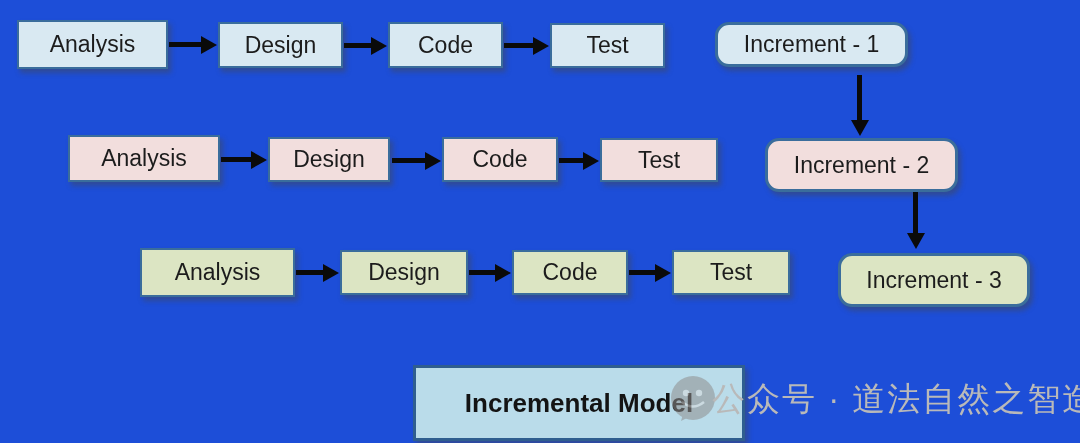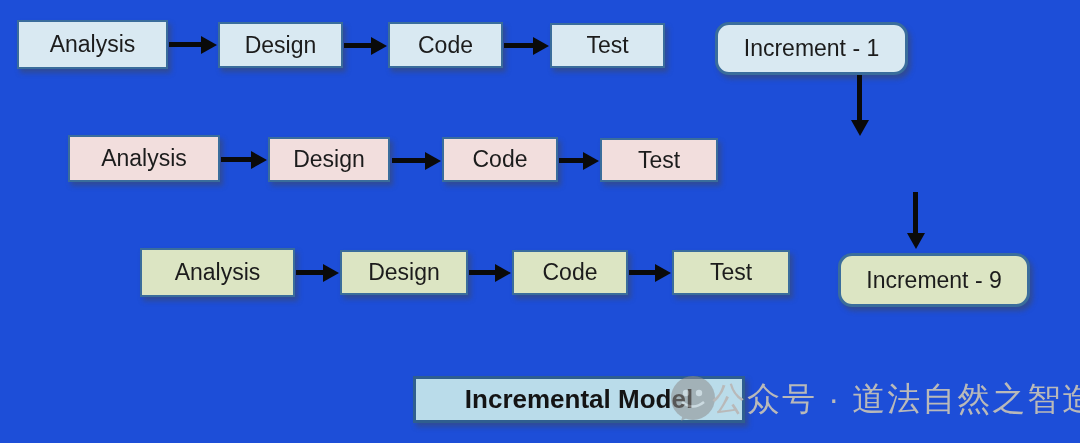--- a/index.html
+++ b/index.html
@@ -63,32 +63,31 @@
     left: 50%;
     transform: translateX(-50%);
     border-left: 9px solid transparent;
     border-right: 9px solid transparent;
     border-top: 16px solid var(--arrow, #000);
   }
   
   .titlebox {
     position: absolute;
     left: 413px; top: 365px;
-    width: 332px; height: 47px;
+    width: 332px; height: 76px;
     box-sizing: border-box;
     border: 3px solid #2f5e8f;
     background: var(--title-fill, #badcea);
     display: flex;
     align-items: center;
     justify-content: center;
     font-size: 26px;
     font-weight: bold;
     color: #141414;
     box-shadow: 3px 4px 5px rgba(70,70,70,0.45);
-    margin-top: 11px;
   }
   
   .wm-icon {
     position: absolute;
     left: 669px; top: 374px;
     width: 48px; height: 48px;
     opacity: 0.55;
     z-index: 3;
   }
   .wm-text {
@@ -108,44 +107,45 @@
 <div class="canvas">
 
   <div class="pbox row1" style="left:17px;top:20px;width:151px;height:49px;">Analysis</div>
   <div class="harrow" style="left:169px;top:42px;width:33px;"></div>
   <div class="pbox row1" style="left:218px;top:22px;width:125px;height:46px;">Design</div>
   <div class="harrow" style="left:344px;top:43px;width:28px;"></div>
   <div class="pbox row1" style="left:388px;top:22px;width:115px;height:46px;">Code</div>
   <div class="harrow" style="left:504px;top:43px;width:30px;"></div>
   <div class="pbox row1" style="left:550px;top:23px;width:115px;height:45px;">Test</div>
 
-  <div class="pbox row1 inc" style="left:715px;top:22px;width:193px;height:53px;">Increment - 1</div>
+  <div class="pbox row1 inc" style="left:715px;top:22px;width:193px;height:45px;">Increment - 1</div>
 
   <div class="varrow" style="left:857px;top:75px;height:46px;"></div>
 
   <div class="pbox row2" style="left:68px;top:135px;width:152px;height:47px;">Analysis</div>
   <div class="harrow" style="left:221px;top:157px;width:31px;"></div>
   <div class="pbox row2" style="left:268px;top:137px;width:122px;height:45px;">Design</div>
   <div class="harrow" style="left:392px;top:158px;width:34px;"></div>
   <div class="pbox row2" style="left:442px;top:137px;width:116px;height:45px;">Code</div>
   <div class="harrow" style="left:559px;top:158px;width:25px;"></div>
   <div class="pbox row2" style="left:600px;top:138px;width:118px;height:44px;">Test</div>
 
+  <div class="pbox row2 inc" style="left:765px;top:138px;width:193px;height:54px;">Increment - 2</div>
 
   <div class="varrow" style="left:913px;top:192px;height:42px;"></div>
 
   <div class="pbox row3" style="left:140px;top:248px;width:155px;height:49px;">Analysis</div>
   <div class="harrow" style="left:296px;top:270px;width:28px;"></div>
   <div class="pbox row3" style="left:340px;top:250px;width:128px;height:45px;">Design</div>
   <div class="harrow" style="left:469px;top:270px;width:27px;"></div>
   <div class="pbox row3" style="left:512px;top:250px;width:116px;height:45px;">Code</div>
   <div class="harrow" style="left:629px;top:270px;width:27px;"></div>
   <div class="pbox row3" style="left:672px;top:250px;width:118px;height:45px;">Test</div>
 
-  <div class="pbox row3 inc" style="left:838px;top:253px;width:192px;height:54px;">Increment - 9</div>
+  <div class="pbox row3 inc" style="left:838px;top:253px;width:192px;height:54px;">Increment - 3</div>
 
   <div class="titlebox">Incremental Model</div>
 
   <svg class="wm-icon" viewBox="0 0 48 48">
     <circle cx="24" cy="24" r="22" fill="#8f8f8f"></circle>
     <path d="M14 40 L12 47 L22 42 Z" fill="#8f8f8f"></path>
     <circle cx="17" cy="19" r="3.2" fill="#d9d9d9"></circle>
     <circle cx="30" cy="19" r="3.2" fill="#d9d9d9"></circle>
     <path d="M13 28 q11 9 22 0" stroke="#d9d9d9" stroke-width="2.5" fill="none"></path>
   </svg>

